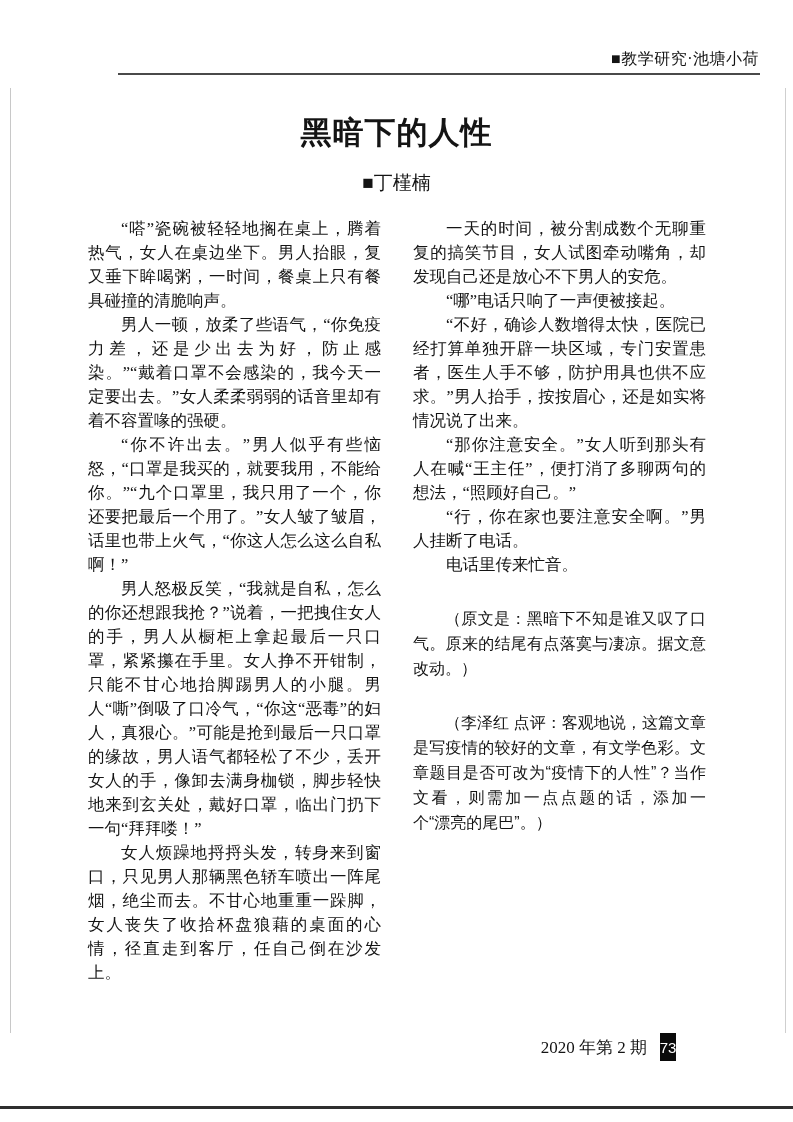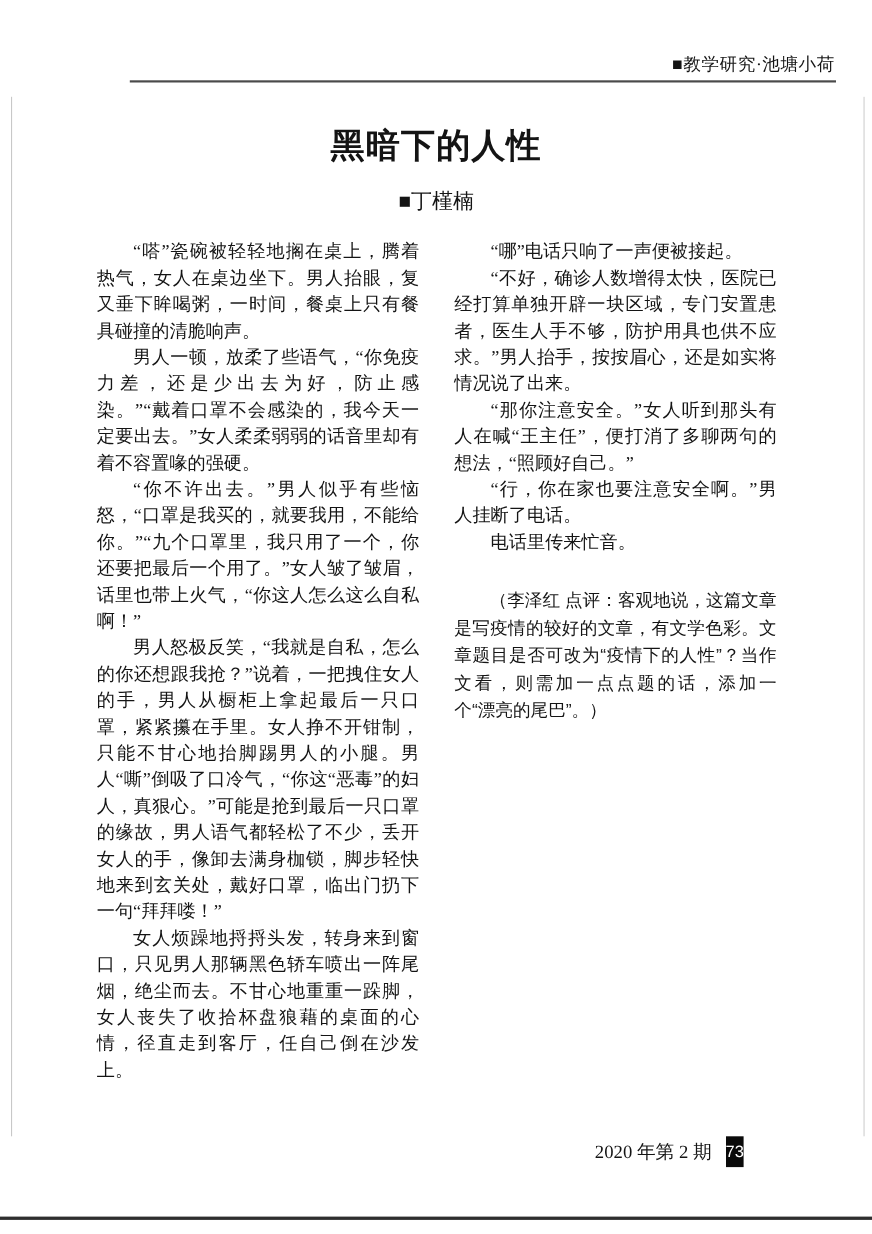--- a/index.html
+++ b/index.html
@@ -113,25 +113,27 @@
 
   <div class="columns">
     <div class="col">
       <p>“嗒”瓷碗被轻轻地搁在桌上，腾着热气，女人在桌边坐下。男人抬眼，复又垂下眸喝粥，一时间，餐桌上只有餐具碰撞的清脆响声。</p>
       <p>男人一顿，放柔了些语气，“你免疫力差，还是少出去为好，防止感染。”“戴着口罩不会感染的，我今天一定要出去。”女人柔柔弱弱的话音里却有着不容置喙的强硬。</p>
       <p>“你不许出去。”男人似乎有些恼怒，“口罩是我买的，就要我用，不能给你。”“九个口罩里，我只用了一个，你还要把最后一个用了。”女人皱了皱眉，话里也带上火气，“你这人怎么这么自私啊！”</p>
       <p>男人怒极反笑，“我就是自私，怎么的你还想跟我抢？”说着，一把拽住女人的手，男人从橱柜上拿起最后一只口罩，紧紧攥在手里。女人挣不开钳制，只能不甘心地抬脚踢男人的小腿。男人“嘶”倒吸了口冷气，“你这“恶毒”的妇人，真狠心。”可能是抢到最后一只口罩的缘故，男人语气都轻松了不少，丢开女人的手，像卸去满身枷锁，脚步轻快地来到玄关处，戴好口罩，临出门扔下一句“拜拜喽！”</p>
       <p>女人烦躁地捋捋头发，转身来到窗口，只见男人那辆黑色轿车喷出一阵尾烟，绝尘而去。不甘心地重重一跺脚，女人丧失了收拾杯盘狼藉的桌面的心情，径直走到客厅，任自己倒在沙发上。</p>
     </div>
     <div class="col">
+      <p>一天的时间，被分割成数个无聊重复的搞笑节目，女人试图牵动嘴角，却发现自己还是放心不下男人的安危。</p>
       <p>“哪”电话只响了一声便被接起。</p>
       <p>“不好，确诊人数增得太快，医院已经打算单独开辟一块区域，专门安置患者，医生人手不够，防护用具也供不应求。”男人抬手，按按眉心，还是如实将情况说了出来。</p>
       <p>“那你注意安全。”女人听到那头有人在喊“王主任”，便打消了多聊两句的想法，“照顾好自己。”</p>
       <p>“行，你在家也要注意安全啊。”男人挂断了电话。</p>
       <p>电话里传来忙音。</p>
+      <p class="note">（原文是：黑暗下不知是谁又叹了口气。原来的结尾有点落寞与凄凉。据文意改动。）</p>
       <p class="note">（李泽红 点评：客观地说，这篇文章是写疫情的较好的文章，有文学色彩。文章题目是否可改为“疫情下的人性”？当作文看，则需加一点点题的话，添加一个“漂亮的尾巴”。）</p>
     </div>
   </div>
 
   <div class="footer">
     <span>2020 年第 2 期</span>
     <span class="page-num">73</span>
   </div>
 
 </div>

